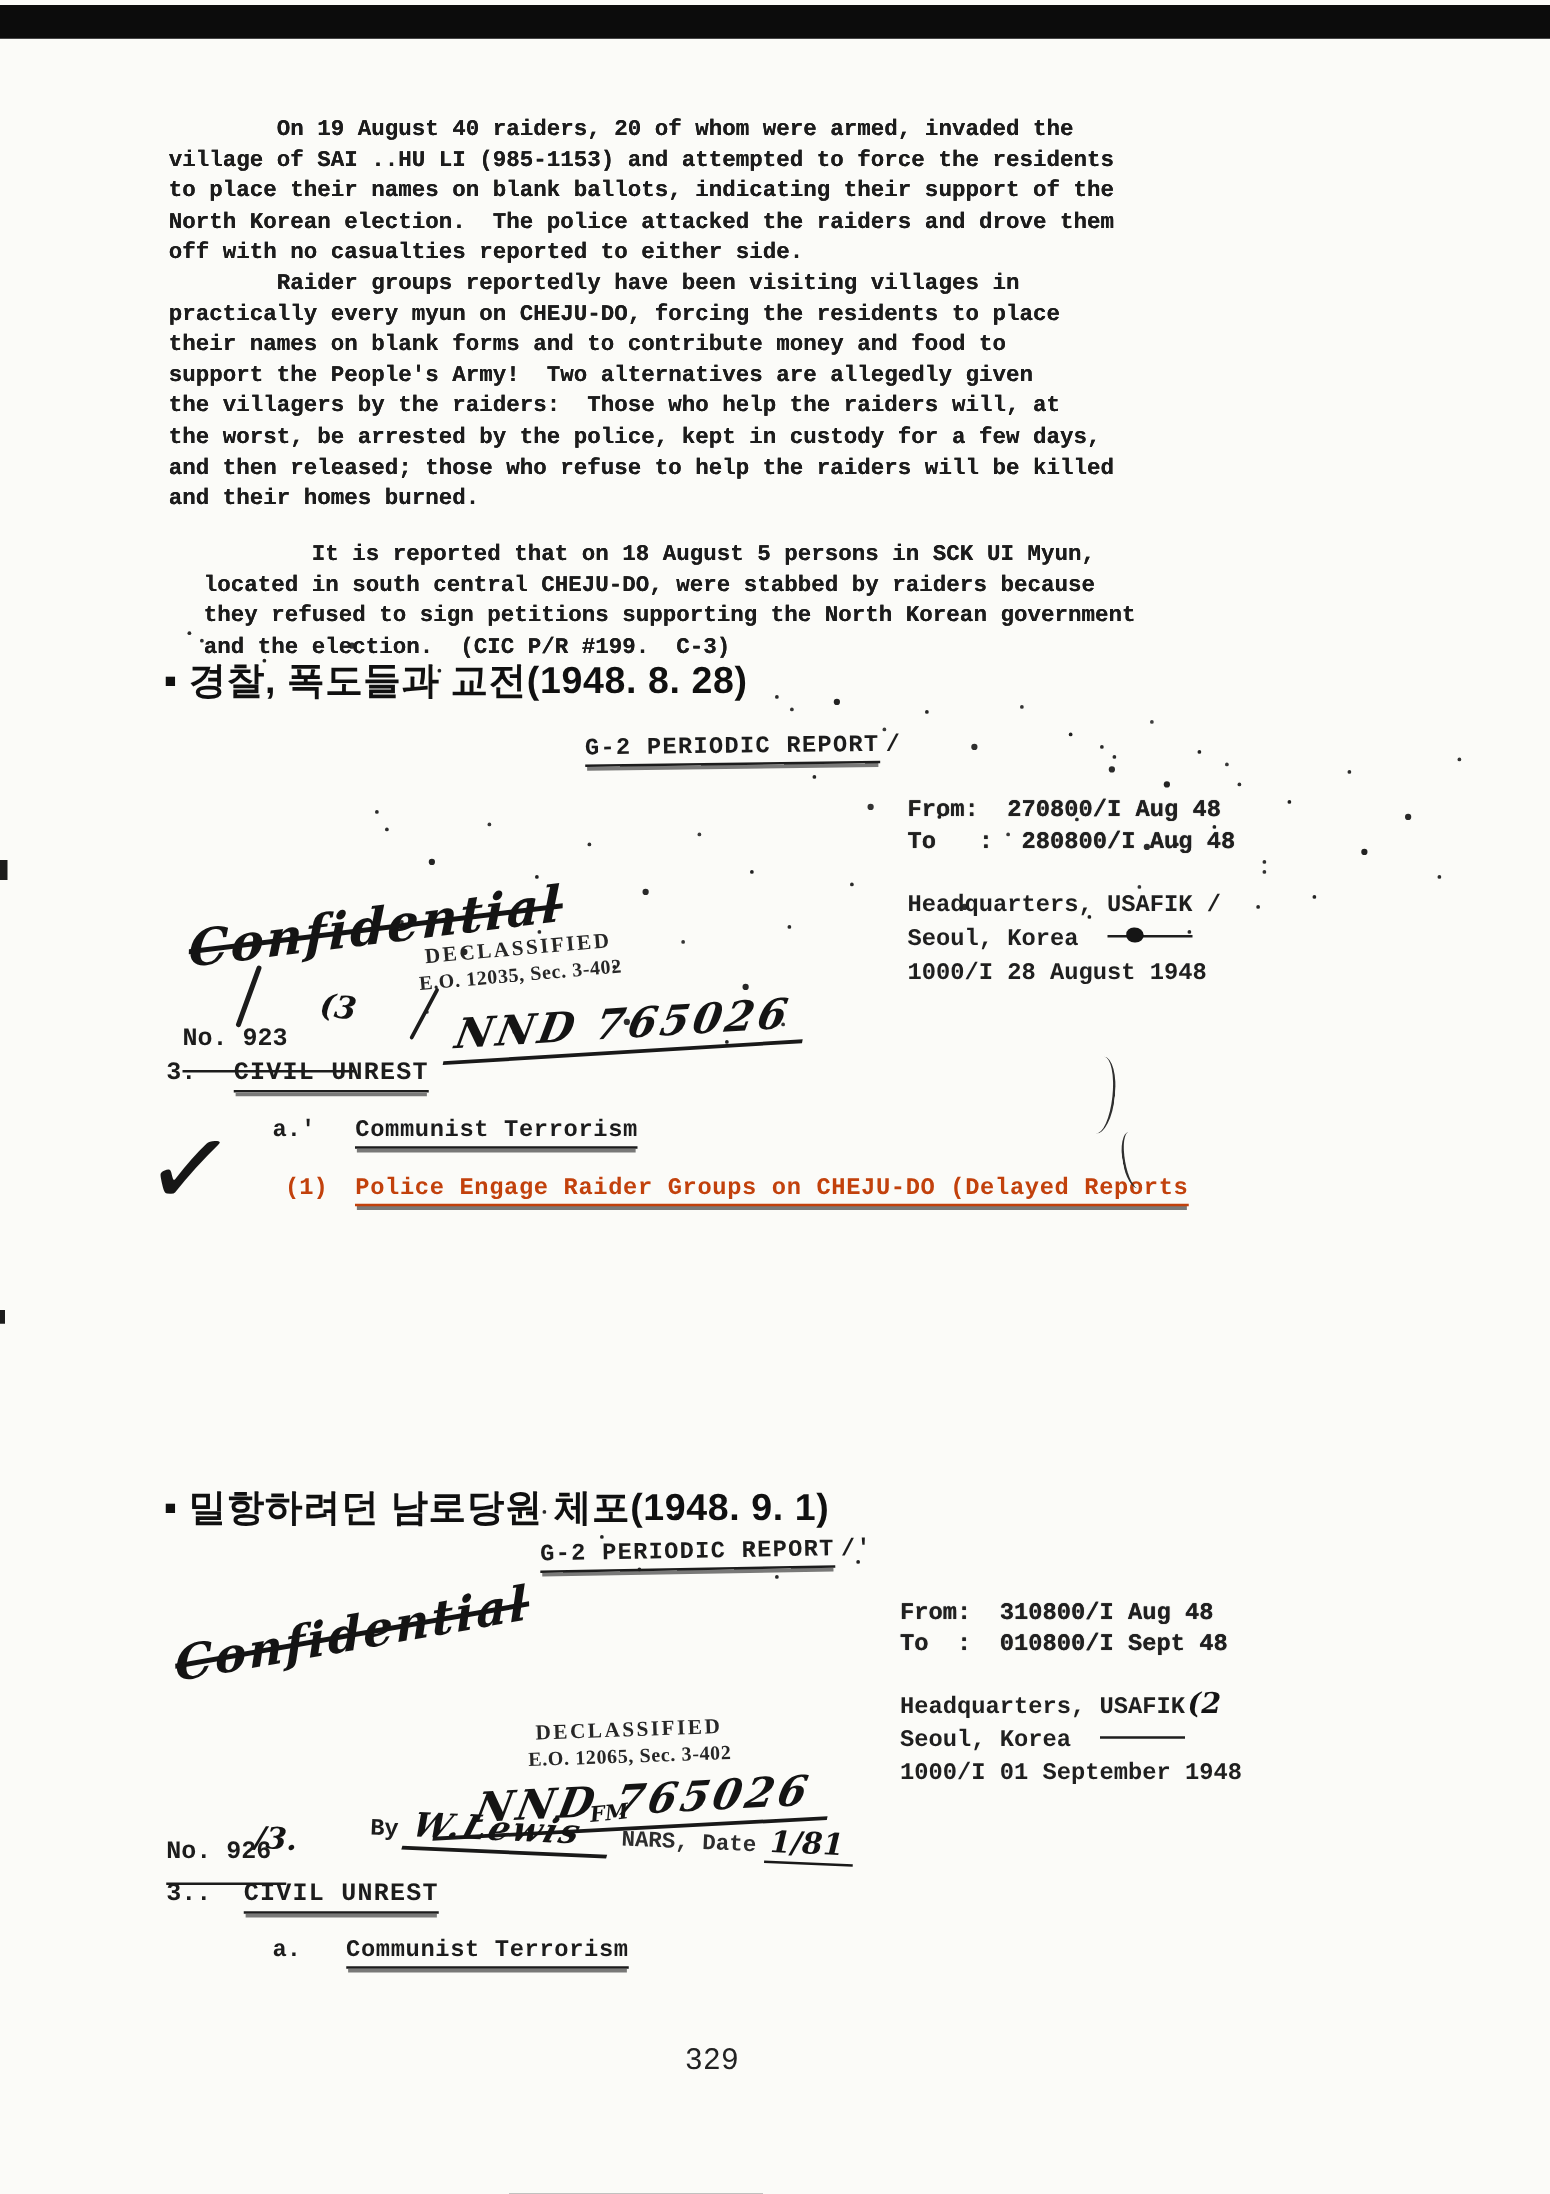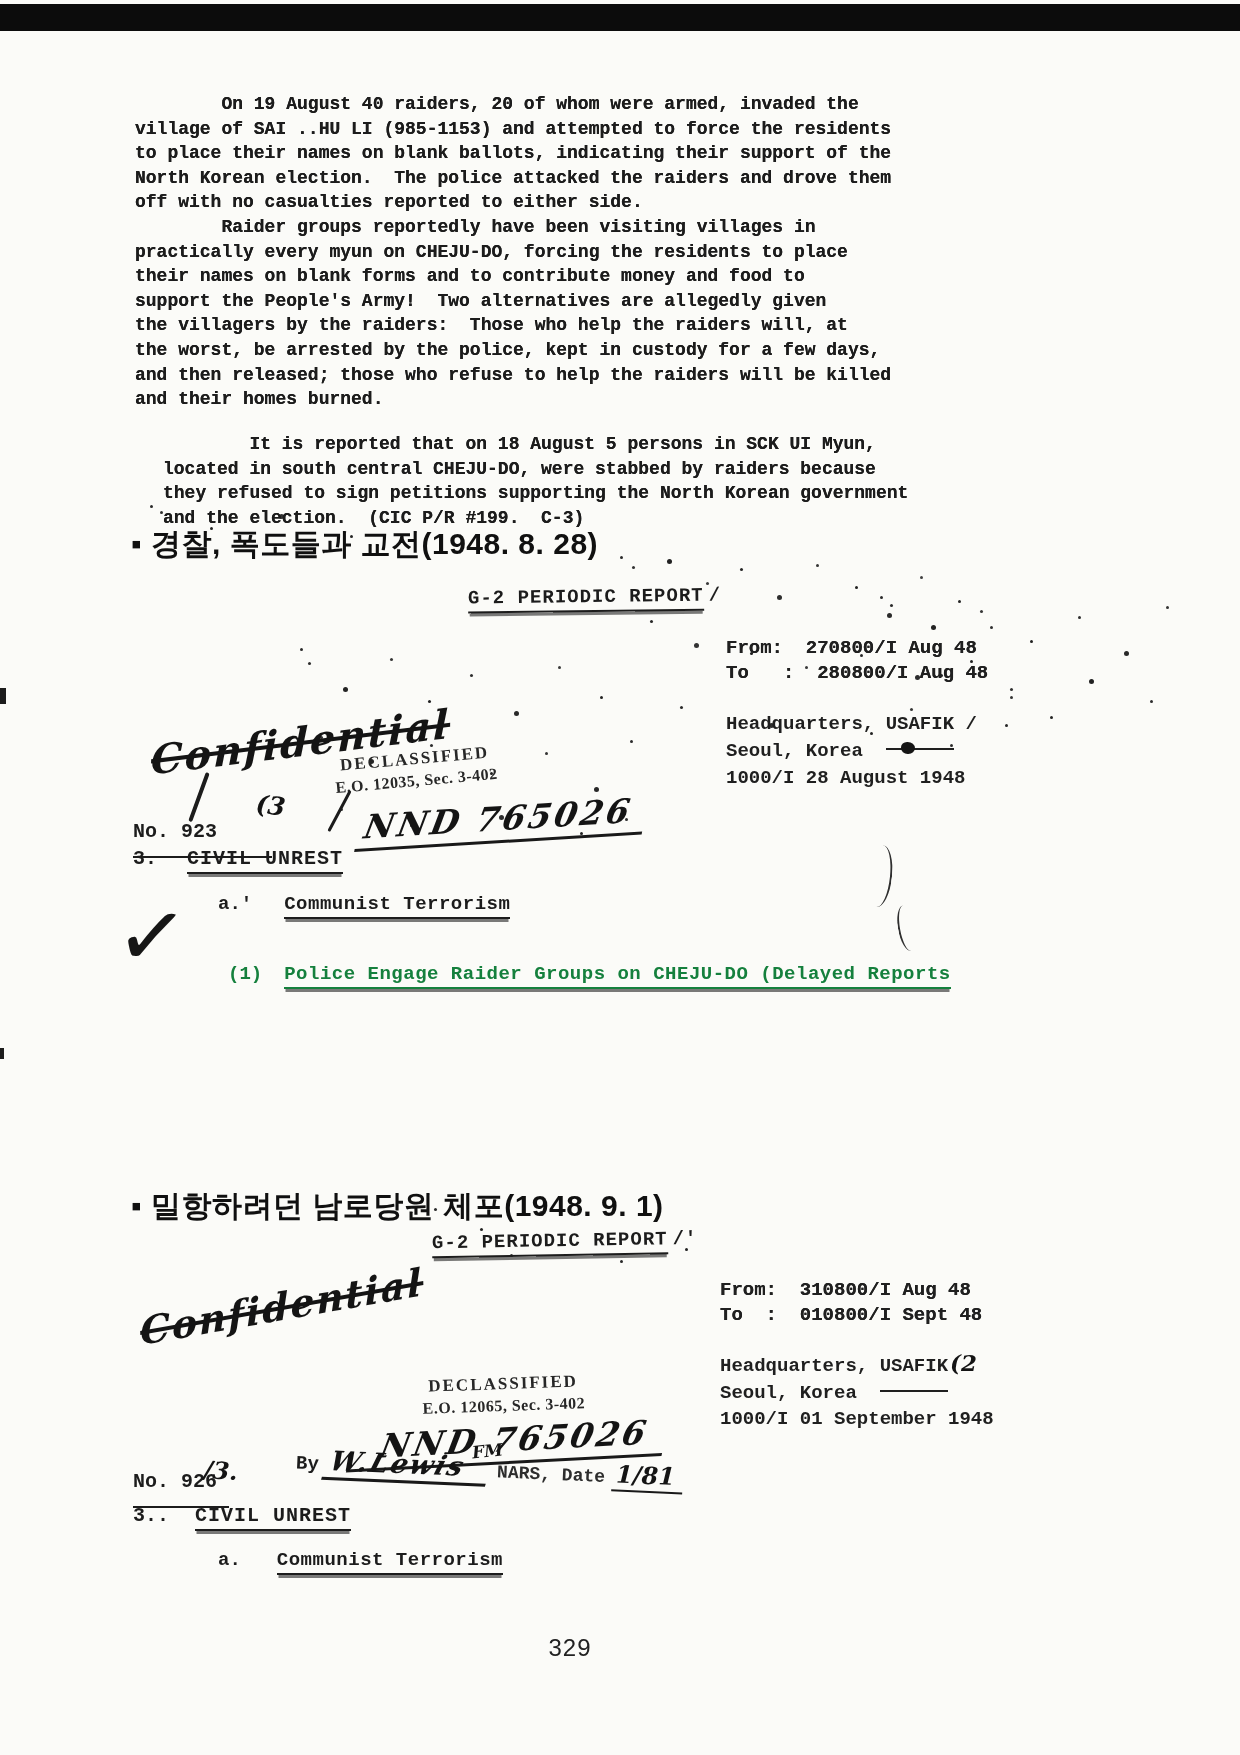--- a/index.html
+++ b/index.html
@@ -77,36 +77,36 @@
 
   <div class="abs stampbox" style="left:303px;top:749px;width:225px;transform:rotate(-5deg);">
     <div style="font-size:17px;letter-spacing:2px;">DECLASSIFIED</div>
     <div style="font-size:16px;margin-top:3px;letter-spacing:.5px;">E.O. 12035, Sec. 3-402</div>
   </div>
 
   <div class="abs stroke" style="left:338px;top:788px;width:3px;height:46px;transform:rotate(28deg);border-radius:2px;"></div>
   <div class="abs hand" style="left:358px;top:799px;font-size:33px;letter-spacing:3px;transform:rotate(-3.5deg) skewX(-14deg);border-bottom:3.5px solid #191919;padding:0 14px 2px 6px;">NND 765026</div>
 
   <div class="abs stroke" style="left:197px;top:771px;width:3.5px;height:52px;transform:rotate(20deg);border-radius:2px;"></div>
-  <div class="abs mono t20" style="left:133px;top:820px;">
+  <div class="abs mono t20" style="left:146px;top:820px;">
     <span class="u" style="padding-right:55px;">No. 923</span>
   </div>
   <div class="abs hand" style="left:256px;top:791px;font-size:25px;transform:rotate(8deg);">(3</div>
 
   <div class="abs mono t20" style="left:133px;top:847px;">
     <span>3.</span><span class="u-double" style="margin-left:30px;letter-spacing:1px;">CIVIL UNREST</span>
   </div>
 
   <div class="abs mono t19" style="left:218px;top:893px;">
     <span>a.'</span><span class="u-double" style="margin-left:32px;letter-spacing:.5px;">Communist Terrorism</span>
   </div>
 
   <div class="abs" style="left:116px;top:893px;font-family:'DejaVu Sans',sans-serif;font-size:86px;font-weight:700;color:#161616;transform:rotate(6deg);line-height:86px;">✓</div>
 
-  <div class="abs mono t19 faded" style="left:228px;top:963px;color:#15803d;">
+  <div class="abs mono t19 faded" style="left:228px;top:939px;color:#c2410c;">
     <span>(1)</span><span class="u-double" style="margin-left:22px;letter-spacing:.5px;">Police Engage Raider Groups on CHEJU-DO (Delayed Reports</span>
   </div>
 
   <div class="abs" style="left:868px;top:845px;width:22px;height:62px;border-right:2.5px solid #2f2f2f;border-radius:0 50% 50% 0 / 0 50% 50% 0;transform:rotate(6deg);"></div>
   <div class="abs" style="left:898px;top:905px;width:16px;height:46px;border-left:2.5px solid #2f2f2f;border-radius:50% 0 0 50% / 50% 0 0 50%;transform:rotate(-10deg);"></div>
 
 
   <div class="abs korean" style="left:131px;top:1186px;text-align:right;">▪ 밀항하려던 남로당원 체포(1948. 9. 1)</div>
 
   <div class="abs mono t19" style="left:432px;top:1230px;letter-spacing:1px;transform:rotate(-1deg);">

